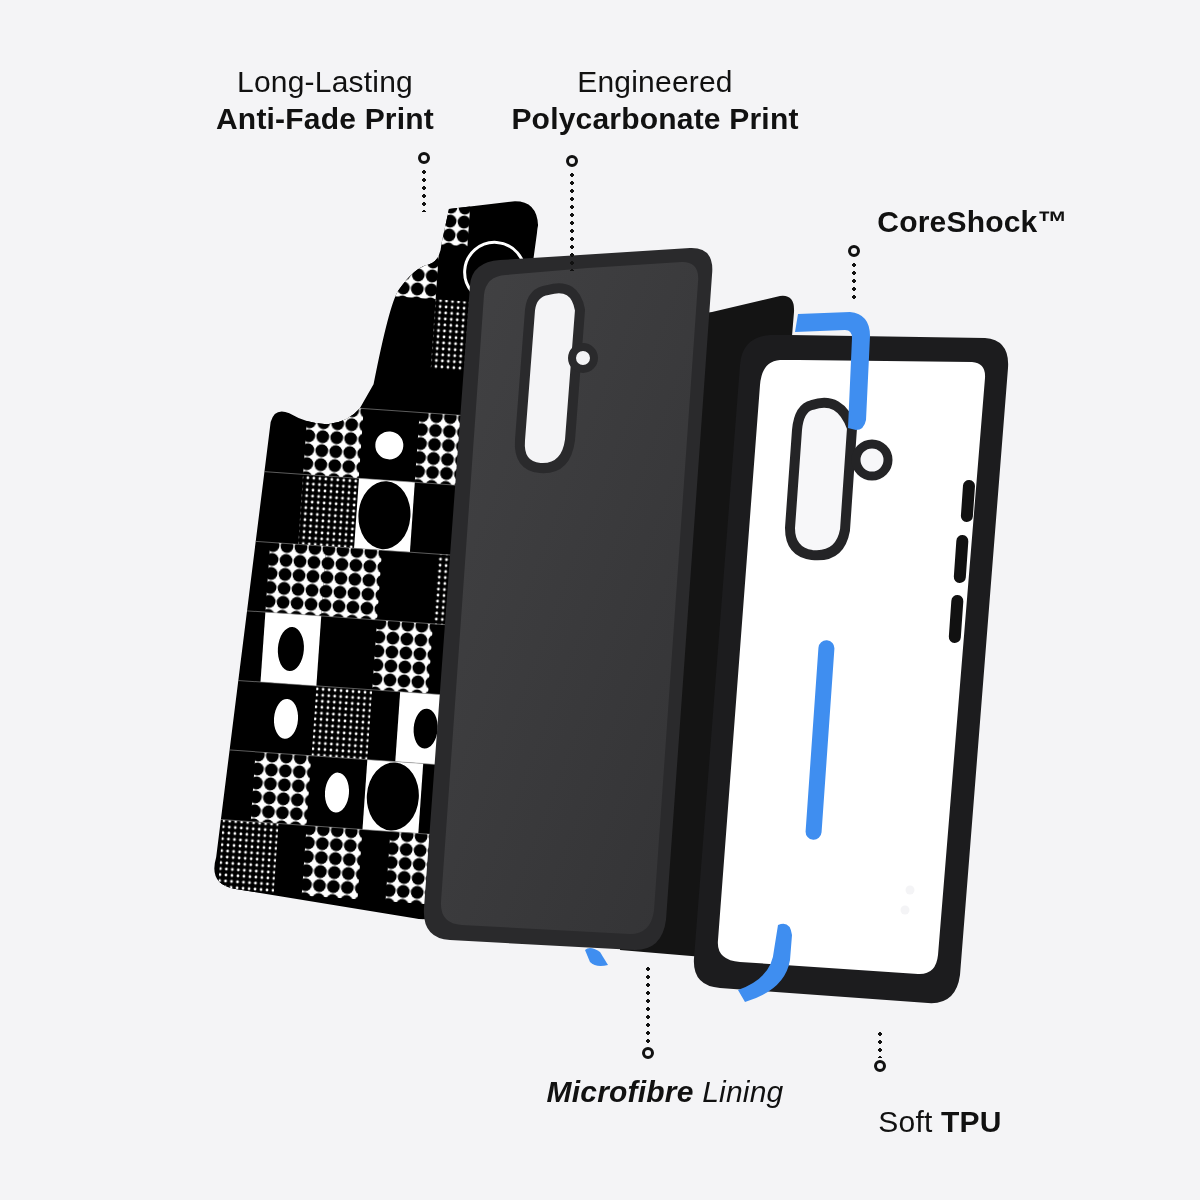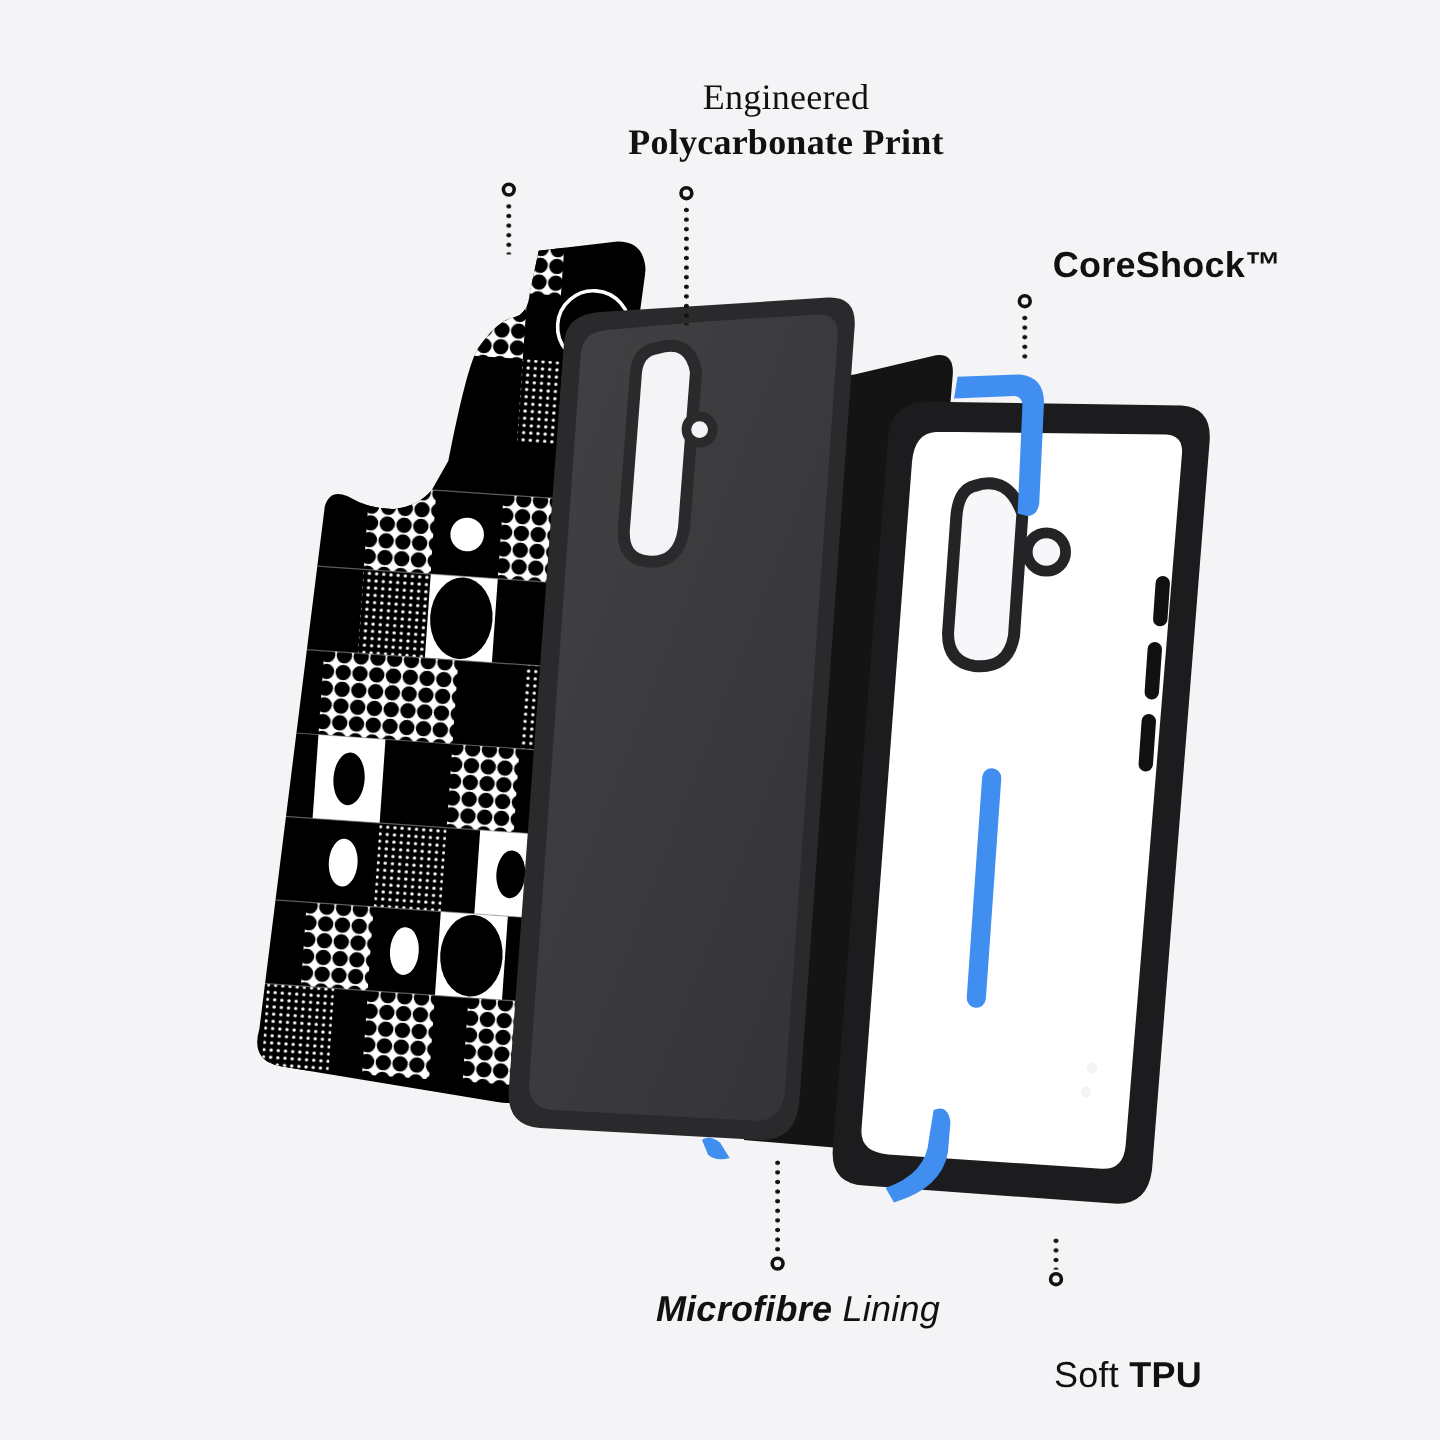--- a/index.html
+++ b/index.html
@@ -143,27 +143,29 @@
   </g>
 
   <g fill="#3f8ef0">
     <path d="M798 314 L850 312 Q870 314 870 336 L866 420 Q864 430 856 430 L848 428 L852 338 Q852 330 845 330 L795 332 Z"></path>
     <rect x="812" y="640" width="16" height="200" rx="8" transform="rotate(4 820 740)"></rect>
     <path d="M778 925 Q790 920 792 935 L790 960 Q785 990 745 1002 L738 990 Q772 978 774 950 Z"></path>
   </g>
 </svg>
 
 <div class="label" style="left:180px; top:64px; width:290px;">
+  <span class="light">Long-Lasting</span>
+  <span class="bold">Anti-Fade Print</span>
 </div>
 <div class="leader" style="left:418px; top:152px; height:60px;">
   <div class="ring" style="top:0;"></div>
   <div class="dots" style="top:16px; height:44px;"></div>
 </div>
 
-<div class="label" style="left:480px; top:64px; width:350px;font-family:Liberation Serif, serif;">
+<div class="label" style="left:480px; top:64px; width:350px;">
   <span class="light">Engineered</span>
   <span class="bold">Polycarbonate Print</span>
 </div>
 <div class="leader" style="left:566px; top:155px; height:115px;">
   <div class="ring" style="top:0;"></div>
   <div class="dots" style="top:16px; height:100px;"></div>
 </div>
 
 <div class="label" style="left:820px; top:164px; width:305px;margin-top:40px;">
   <span class="bold">CoreShock™</span>
@@ -178,15 +180,15 @@
   <div class="ring" style="top:82px;"></div>
 </div>
 <div class="label inline" style="left:520px; top:1074px; width:290px;font-style:italic;">
   <span class="bold">Microfibre</span><span class="light"> Lining</span>
 </div>
 
 <div class="leader" style="left:874px; top:1030px; height:42px;">
   <div class="dots" style="top:0; height:28px;"></div>
   <div class="ring" style="top:30px;"></div>
 </div>
-<div class="label inline" style="left:860px; top:1129px; width:160px;">
+<div class="label inline" style="left:860px; top:1104px; width:160px;">
   <span class="light">Soft </span><span class="bold">TPU</span>
 </div>
 
 </body></html>

